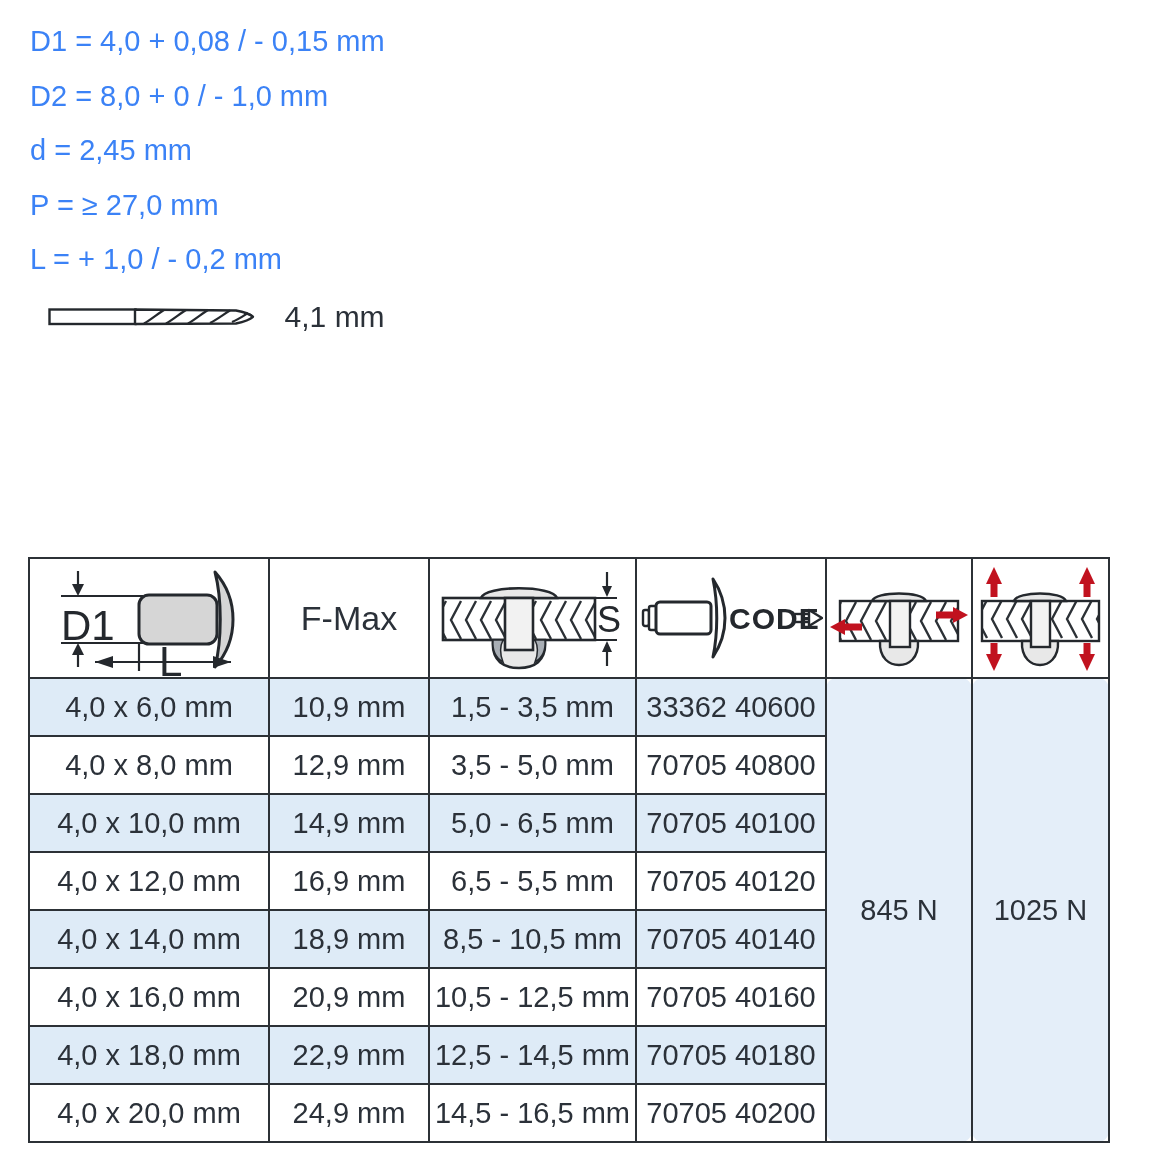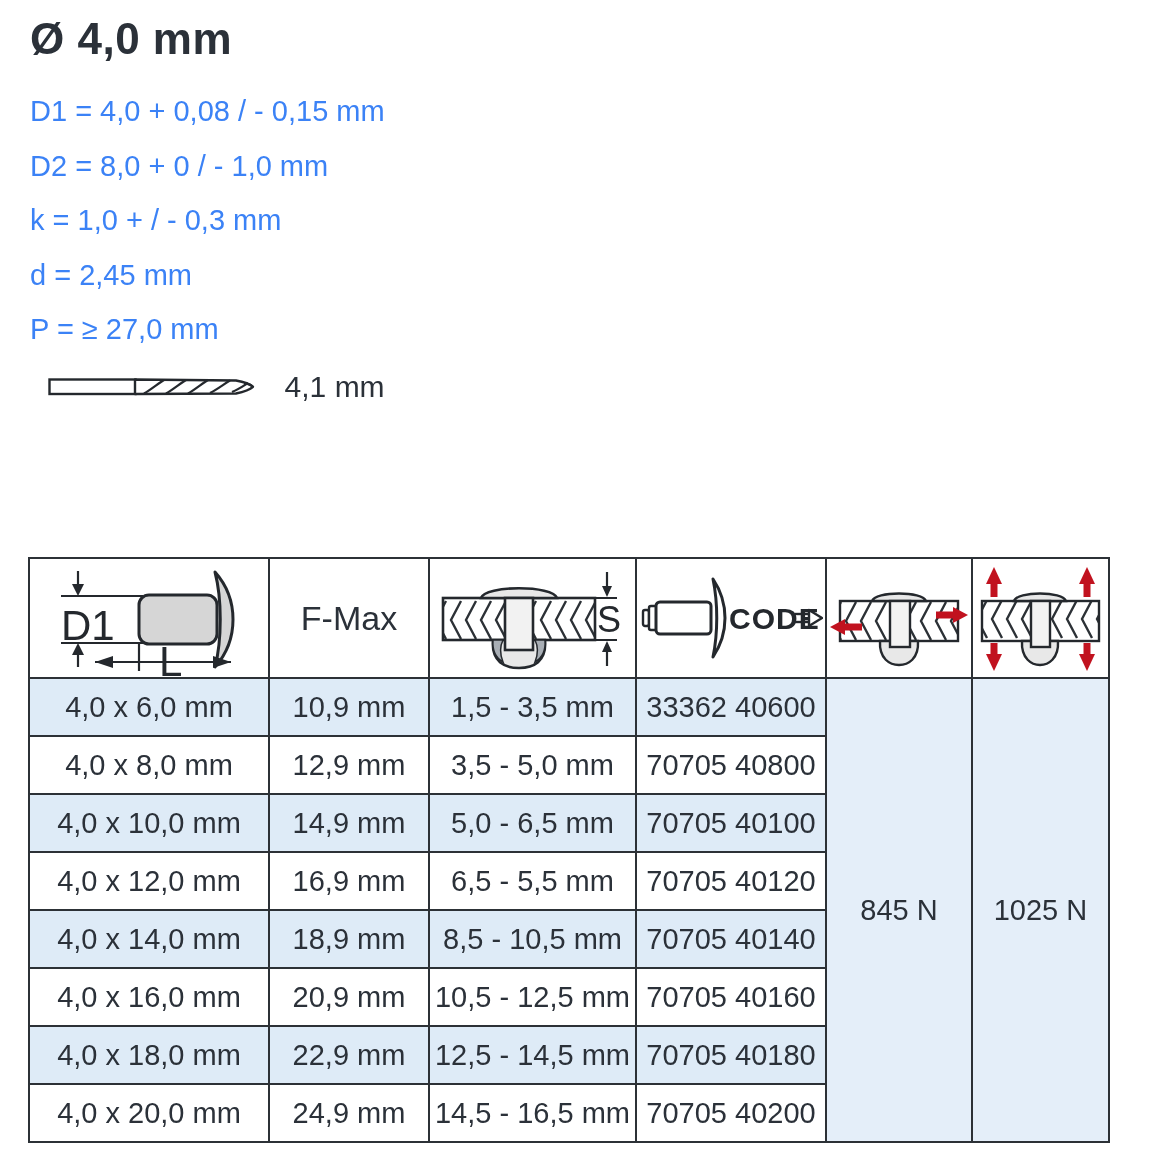--- a/index.html
+++ b/index.html
@@ -28,42 +28,41 @@
   }
   table.spec-table td {
     border: 2px solid #2c3136;
     text-align: center; vertical-align: middle;
     font-size: 29px; color: #2b3139;
     padding: 0;
   }
   tr.header-row td { height: 120px; background: #ffffff; }
   tr.data-row td { height: 58px; background: #ffffff; }
   tr.data-row.alt td { background: #deebf7; }
-  td.merged-cell { background: #e4eef9 !important; font-size: 30px; }
+  td.merged-cell { background: #e4eef9 !important; font-size: 30px; border-radius: 11px; }
   .fmax-label { font-size: 34px; }
   .diag { display: block; margin: 0 auto; }
 </style>
 </head>
 <body>
 
 <svg width="0" height="0" style="position:absolute" aria-hidden="true">
   <defs>
     <pattern id="chev" x="0" y="34" width="15" height="44" patternUnits="userSpaceOnUse">
       <path d="M13,3 L3,22 L13,41" fill="none" stroke="#2c3136" stroke-width="2.4"></path>
     </pattern>
   </defs>
 </svg>
 
 <div class="top-section">
-  <div class="page-title">Ø 4,0 mm</div>
   <div class="spec-line">D1 = 4,0 + 0,08 / - 0,15 mm</div>
   <div class="spec-line">D2 = 8,0 + 0 / - 1,0 mm</div>
-  <div class="spec-line">k = 1,0 + / - 0,3 mm</div>
   <div class="spec-line">d = 2,45 mm</div>
   <div class="spec-line">P = ≥ 27,0 mm</div>
+  <div class="spec-line">L = + 1,0 / - 0,2 mm</div>
   <div class="drill-row">
     <svg class="diag" width="212" height="34" viewBox="0 0 212 34">
       <rect x="1.5" y="9.5" width="86" height="14.5" fill="#ffffff" stroke="#24282d" stroke-width="2.4"></rect>
       <path d="M87,9.5 L188,10.5 C197,12 202,14 205,16.8 C202,19.5 197,21.5 188,23.5 L87,24 Z" fill="#ffffff" stroke="#24282d" stroke-width="2.4" stroke-linejoin="round"></path>
       <path d="M96,23.5 C104,19 110,13.5 116,10" fill="none" stroke="#24282d" stroke-width="2.2"></path>
       <path d="M118,23.5 C126,19 132,13.5 138,10" fill="none" stroke="#24282d" stroke-width="2.2"></path>
       <path d="M140,23.5 C148,19 154,13.5 160,10" fill="none" stroke="#24282d" stroke-width="2.2"></path>
       <path d="M162,23 C170,19 176,14 182,10.5" fill="none" stroke="#24282d" stroke-width="2.2"></path>
       <path d="M184,22 C191,19 196,15.5 200,13" fill="none" stroke="#24282d" stroke-width="2.2"></path>
       <path d="M196,13.5 C201,14 204,15 205,16.8" fill="none" stroke="#24282d" stroke-width="2"></path>

